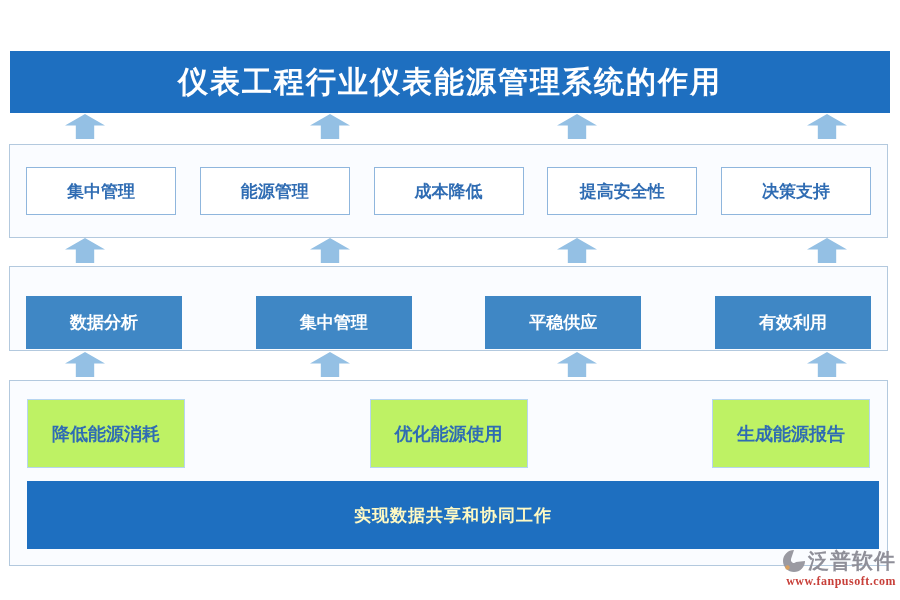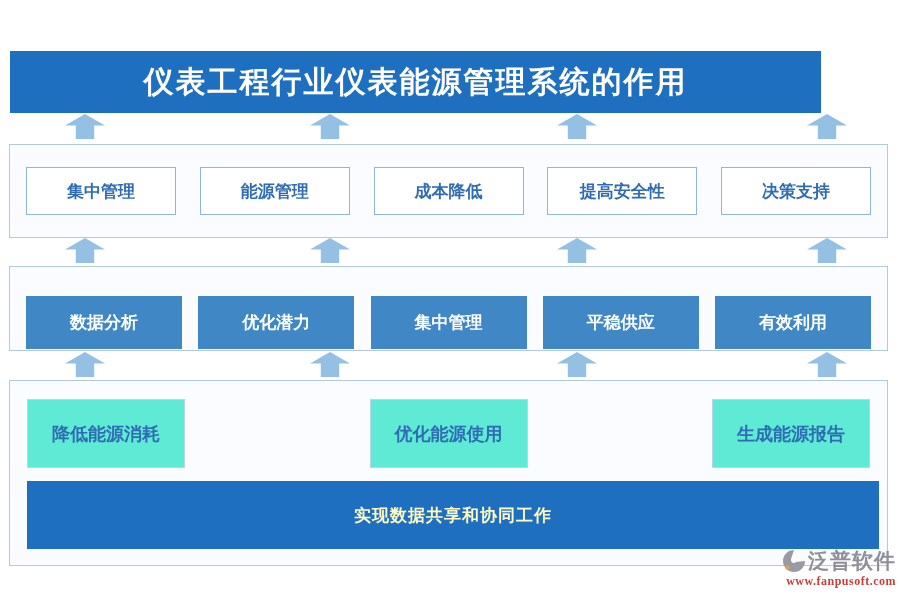--- a/index.html
+++ b/index.html
@@ -1,21 +1,21 @@
 <!DOCTYPE html>
 <html><head>
 <meta charset="utf-8">
 <style>
   html,body{margin:0;padding:0;background:#ffffff;}
   body{font-family:"Liberation Serif","DejaVu Serif",serif;}
   .stage{position:relative;width:900px;height:600px;background:#ffffff;overflow:hidden;}
 
   
   .title-bar{
-    position:absolute;left:10px;top:51px;width:811px;height:62px;
+    position:absolute;left:10px;top:51px;width:880px;height:62px;
     background:#1e6fc0;color:#ffffff;
     display:flex;align-items:center;justify-content:center;
     font-size:30px;font-weight:bold;letter-spacing:2px;white-space:nowrap;
   }
 
   
   .arrow{
     position:absolute;width:40px;height:25px;background:#94c0e4;
     clip-path:polygon(50% 0,100% 46%,73% 46%,73% 100%,27% 100%,27% 46%,0 46%);
   }
@@ -39,21 +39,21 @@
     font-weight:bold;white-space:nowrap;text-align:center;
   }
   .box--outline{
     width:150px;height:48px;background:#ffffff;border:1px solid #8fb6dd;
     color:#2f6cb3;font-size:17px;
   }
   .box--solid{
     width:156px;height:53px;background:#3f87c5;color:#ffffff;font-size:17px;margin-top:27px;
   }
   .box--light{
-    width:158px;height:69px;background:#5eead4;border:1px solid #b7d5f0;
+    width:158px;height:69px;background:#bef264;border:1px solid #b7d5f0;
     color:#2f6cb3;font-size:18px;
   }
 
   .func-row{
     position:absolute;left:0;top:18px;width:100%;box-sizing:border-box;
     display:flex;justify-content:space-between;padding:0 17px;
   }
   .foundation-bar{
     position:absolute;left:17px;top:100px;width:852px;height:68px;
     background:#1e6fc0;color:#fef9c3;
@@ -93,21 +93,20 @@
     <div class="box box--outline">决策支持</div>
   </div>
 
   <div class="arrow gap2 col1"></div>
   <div class="arrow gap2 col2"></div>
   <div class="arrow gap2 col3"></div>
   <div class="arrow gap2 col4"></div>
 
   <div class="tier tier--two">
     <div class="box box--solid">数据分析</div>
-    <div class="box box--solid">优化潜力</div>
     <div class="box box--solid">集中管理</div>
     <div class="box box--solid">平稳供应</div>
     <div class="box box--solid">有效利用</div>
   </div>
 
   <div class="arrow gap3 col1"></div>
   <div class="arrow gap3 col2"></div>
   <div class="arrow gap3 col3"></div>
   <div class="arrow gap3 col4"></div>
 

